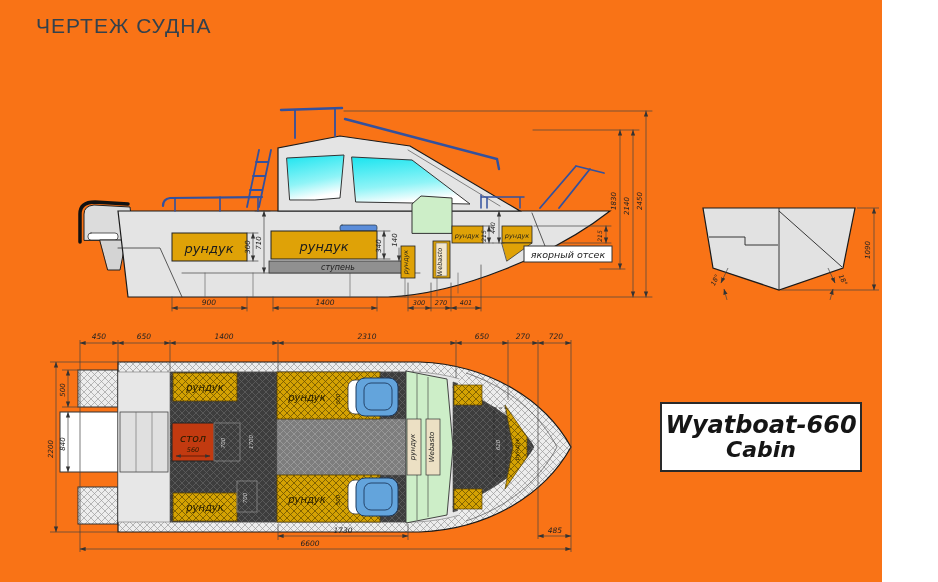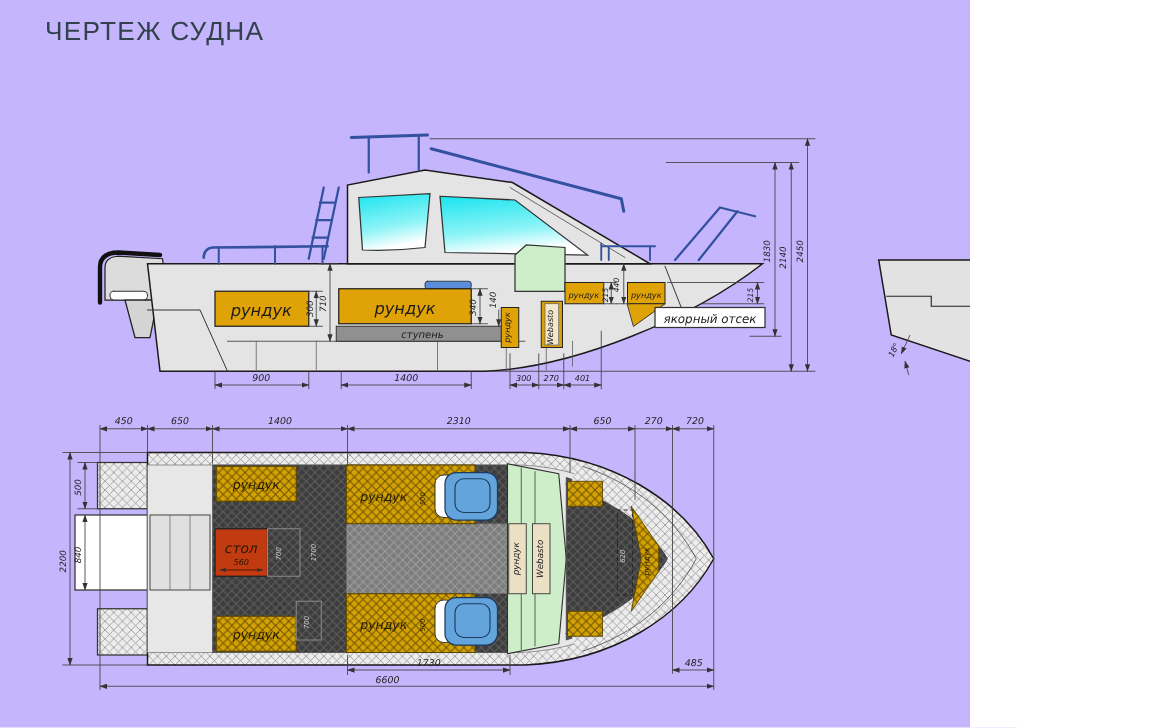--- a/index.html
+++ b/index.html
@@ -1,16 +1,16 @@
 <!DOCTYPE html>
 <html><head>
 <meta charset="utf-8">
 <style>
   html,body{margin:0;padding:0;background:#fff;}
-  .canvas{position:relative;width:776px;height:582px;background:#c4b5fd;overflow:hidden;
+  .canvas{position:relative;width:882px;height:582px;background:#f97316;overflow:hidden;
           font-family:"Liberation Sans",sans-serif;}
   .title{position:absolute;left:36px;top:14px;font-size:21px;font-weight:500;
          letter-spacing:1px;color:#33414d;}
   .drawing{position:absolute;left:0;top:0;}
   .model-box{position:absolute;left:660px;top:402px;width:198px;height:66px;
              border:2px solid #2a2a2a;background:#fff;display:flex;flex-direction:column;
              align-items:center;justify-content:center;}
   .model-box .l1{font:italic 700 24px "DejaVu Sans",sans-serif;color:#151515;line-height:1.1;}
   .model-box .l2{font:italic 700 22px "DejaVu Sans",sans-serif;color:#151515;line-height:1.1;}
   
@@ -343,14 +343,18 @@
           <text x="343" y="533" font-size="7.5" text-anchor="middle" class="dim" stroke="none">1730</text>
           <line x1="538" y1="536" x2="571" y2="536" marker-start="url(#ar)" marker-end="url(#ar)"></line>
           <text x="555" y="533" font-size="7.5" text-anchor="middle" class="dim" stroke="none">485</text>
           <line x1="80" y1="549" x2="571" y2="549" marker-start="url(#ar)" marker-end="url(#ar)"></line>
           <text x="310" y="546" font-size="7.5" text-anchor="middle" class="dim" stroke="none">6600</text>
         </g>
       </g>
     </g>
   </svg>
 
+  <div class="model-box">
+    <div class="l1">Wyatboat-660</div>
+    <div class="l2">Cabin</div>
+  </div>
 
 </div>
 
 </body></html>

